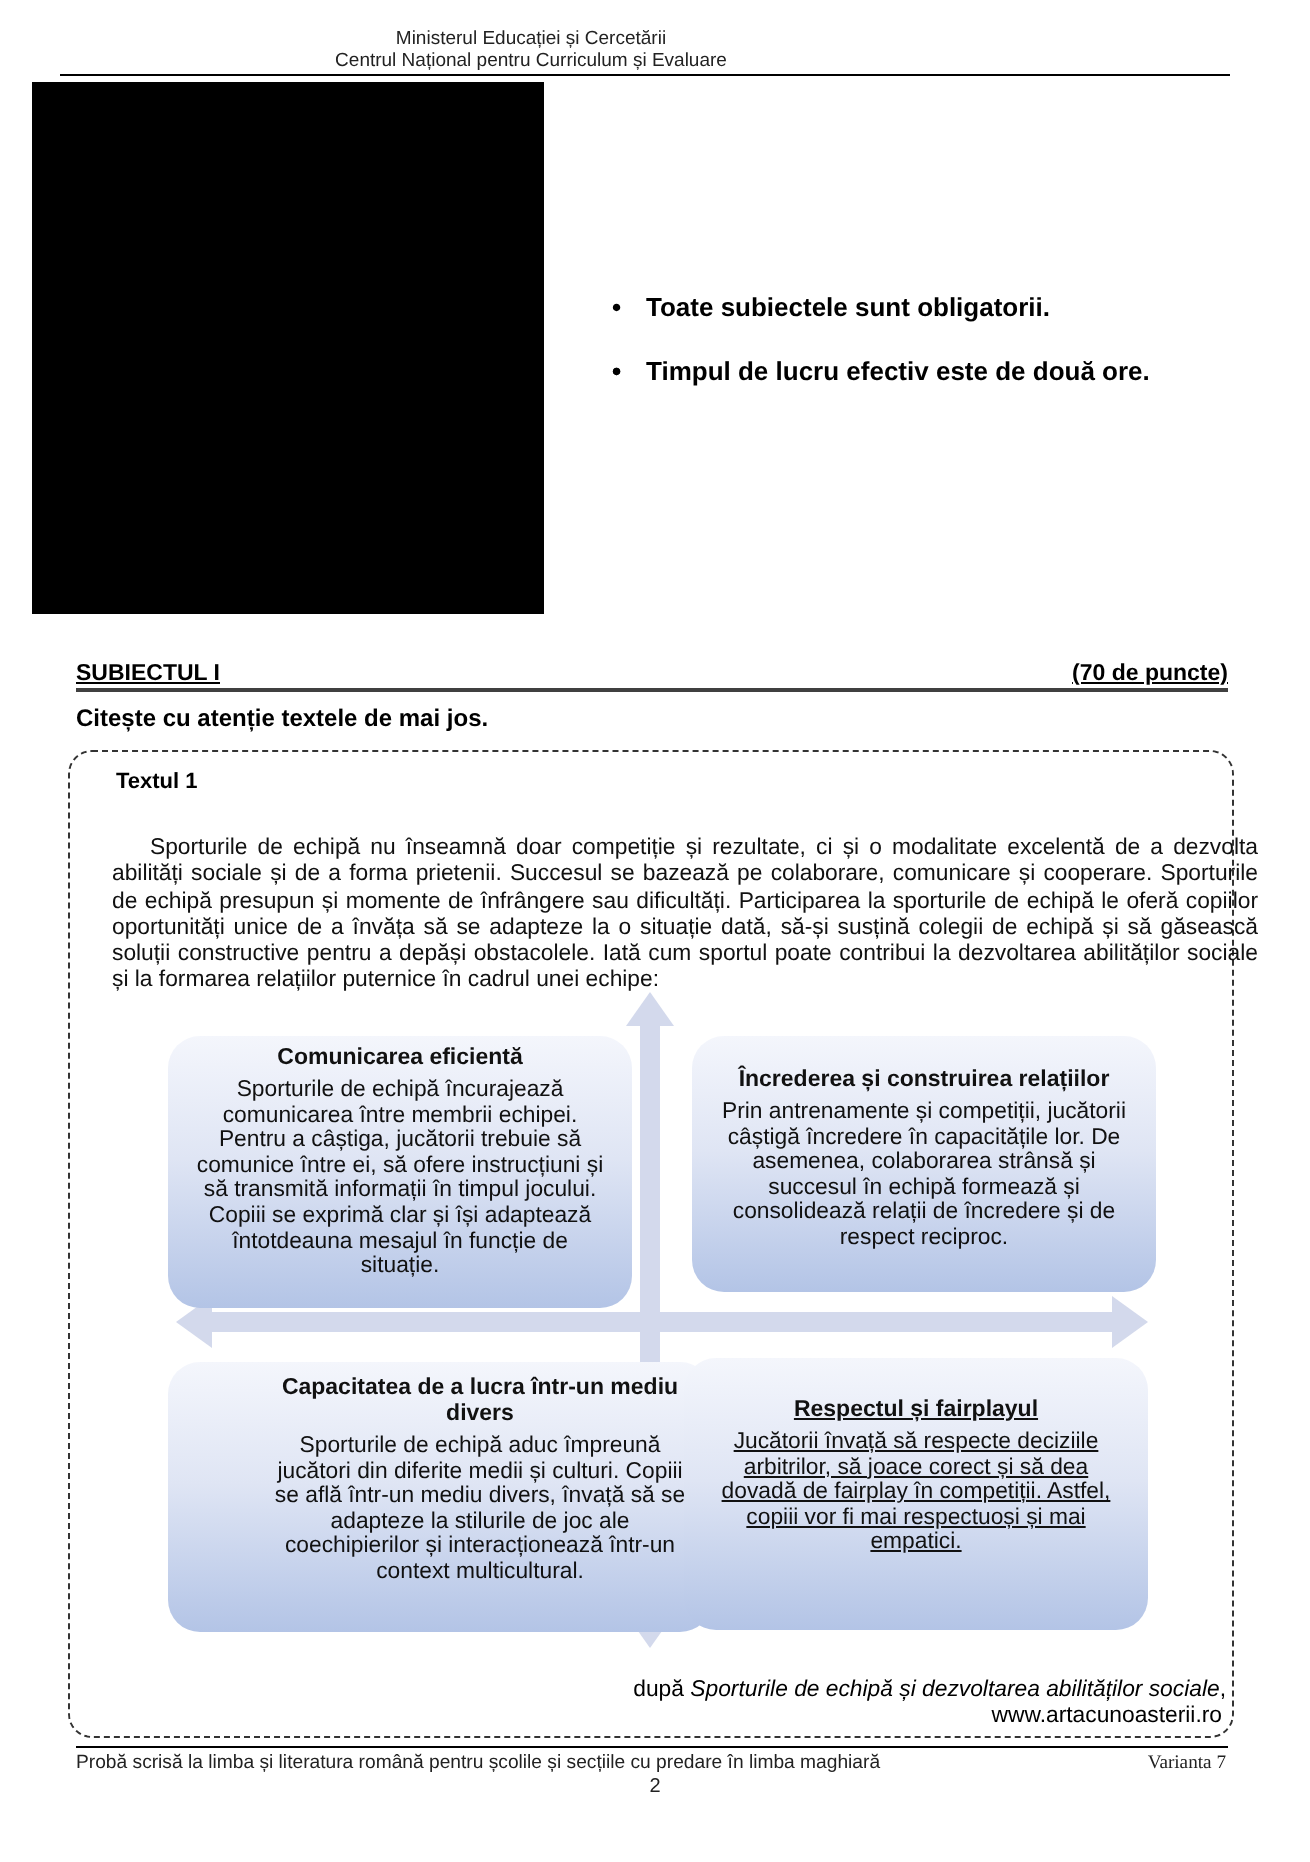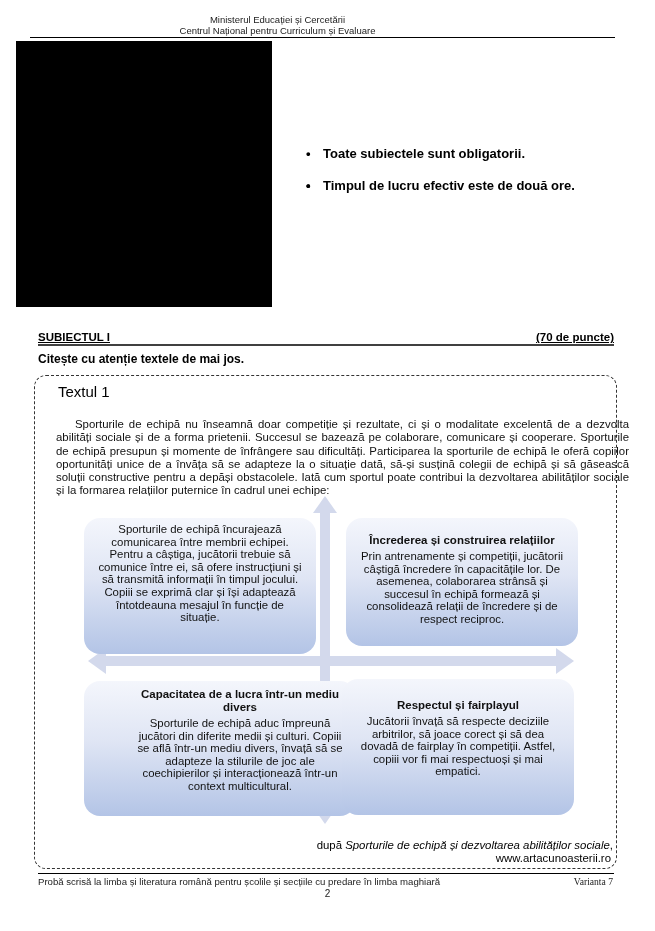--- a/index.html
+++ b/index.html
@@ -1,46 +1,46 @@
 <!DOCTYPE html>
 <html><head>
 <meta charset="utf-8">
 <style>
   html, body { margin: 0; padding: 0; background: #ffffff; }
   body {
     width: 655px; height: 931px; position: relative; overflow: hidden;
     font-family: "Liberation Sans", sans-serif; color: #000;
   }
-  .hdr { position: absolute; left: 16px; width: 523px; text-align: center; font-size: 9.5px; line-height: 11px; color: #222; }
+  .hdr { position: absolute; left: 4px; width: 523px; text-align: center; font-size: 9.5px; line-height: 11px; color: #222; }
   .hdr1 { top: 14px; }
   .hdr2 { top: 25px; }
   .hdr-rule { position: absolute; left: 30px; top: 37px; width: 585px; height: 0; border-top: 1px solid #000; }
   .redact { position: absolute; left: 16px; top: 41px; width: 256px; height: 266px; background: #000; }
   .rules { position: absolute; left: 306px; top: 146px; margin: 0; padding: 0; list-style: none; }
   .rules li { position: relative; padding-left: 17px; font-weight: bold; font-size: 13px; line-height: 16px; margin-bottom: 15.5px; white-space: nowrap; }
   .rules li .bullet { position: absolute; left: 0; top: 0; font-size: 13px; }
   .subj { position: absolute; left: 38px; top: 330px; width: 576px; height: 14px; border-bottom: 2px solid #404040; font-weight: bold; font-size: 11.5px; line-height: 14px; }
   .subj .l { position: absolute; left: 0; top: 0; text-decoration: underline; }
   .subj .r { position: absolute; right: 0; top: 0; text-decoration: underline; }
   .instr { position: absolute; left: 38px; top: 352px; font-weight: bold; font-size: 12px; line-height: 14px; }
   .box { position: absolute; left: 34px; top: 375px; width: 581px; height: 492px; border: 1px dashed #333; border-radius: 12px; }
-  .t1-title { position: absolute; left: 58px; top: 385px; font-weight: normal; font-size: 15px; line-height: 13px; }
+  .t1-title { position: absolute; left: 58px; top: 385px; font-weight: bold; font-size: 11px; line-height: 13px; }
   .t1-body { position: absolute; left: 56px; top: 398px; width: 573px; font-size: 11.4px; line-height: 13.3px; text-align: justify; text-indent: 19px; color: #111; margin-top: 20px; }
   .diagram { position: absolute; left: 84px; top: 496px; width: 494px; height: 328px; }
   .card {
     position: absolute; width: 232px; border-radius: 16px;
     background: linear-gradient(to bottom, #f4f6fc 0%, #dfe5f4 45%, #b3c4e6 100%);
     text-align: center; color: #111;
   }
   .card .ct { font-weight: bold; font-size: 11.5px; line-height: 13px; margin-bottom: 3px; }
   .card .cb { font-size: 11.4px; line-height: 12.6px; }
   .c1 { left: 0; top: 22px; height: 131px; padding-top: 5px; }
   .c2 { left: 262px; top: 22px; height: 112px; padding-top: 16px; }
   .c3 { left: 0; top: 185px; height: 128px; padding-top: 7px; padding-left: 40px; }
-  .c4 { left: 258px; top: 183px; height: 116px; padding-top: 20px; }
+  .c4 { left: 258px; top: 183px; height: 116px; padding-top: 20px; text-decoration: underline; }
   .c1 .cb { padding: 0 12px; }
   .c2 .cb { padding: 0 12px; }
   .c3 .cb { padding: 0 8px; }
   .c4 .cb { padding: 0 14px; }
   .arrows { position: absolute; left: 0; top: 0; width: 494px; height: 328px; }
   .src1 { position: absolute; right: 42px; top: 839px; font-size: 11.4px; line-height: 13px; text-align: right; }
   .src1 i { font-style: italic; }
   .src2 { position: absolute; right: 44px; top: 852px; font-size: 11.4px; line-height: 13px; }
   .ftr-rule { position: absolute; left: 38px; top: 873px; width: 576px; border-top: 1px solid #000; }
   .ftr-l { position: absolute; left: 38px; top: 876px; font-size: 9.6px; line-height: 12px; color: #222; }
@@ -77,20 +77,21 @@
     <g fill="#d3d9ec">
       <rect x="236" y="14" width="10" height="300"></rect>
       <polygon points="241,0 229,17 253,17"></polygon>
       <polygon points="241,328 229,311 253,311"></polygon>
       <rect x="16" y="160" width="462" height="10"></rect>
       <polygon points="4,165 22,152 22,178"></polygon>
       <polygon points="490,165 472,152 472,178"></polygon>
     </g>
   </svg>
   <div class="card c1">
+    <div class="ct">Comunicarea eficientă</div>
     <div class="cb">Sporturile de echipă încurajează comunicarea între membrii echipei. Pentru a câștiga, jucătorii trebuie să comunice între ei, să ofere instrucțiuni și să transmită informații în timpul jocului. Copiii se exprimă clar și își adaptează întotdeauna mesajul în funcție de situație.</div>
   </div>
   <div class="card c2">
     <div class="ct">Încrederea și construirea relațiilor</div>
     <div class="cb">Prin antrenamente și competiții, jucătorii câștigă încredere în capacitățile lor. De asemenea, colaborarea strânsă și succesul în echipă formează și consolidează relații de încredere și de respect reciproc.</div>
   </div>
   <div class="card c3">
     <div class="ct">Capacitatea de a lucra într-un mediu divers</div>
     <div class="cb">Sporturile de echipă aduc împreună jucători din diferite medii și culturi. Copiii se află într-un mediu divers, învață să se adapteze la stilurile de joc ale coechipierilor și interacționează într-un context multicultural.</div>
   </div>

